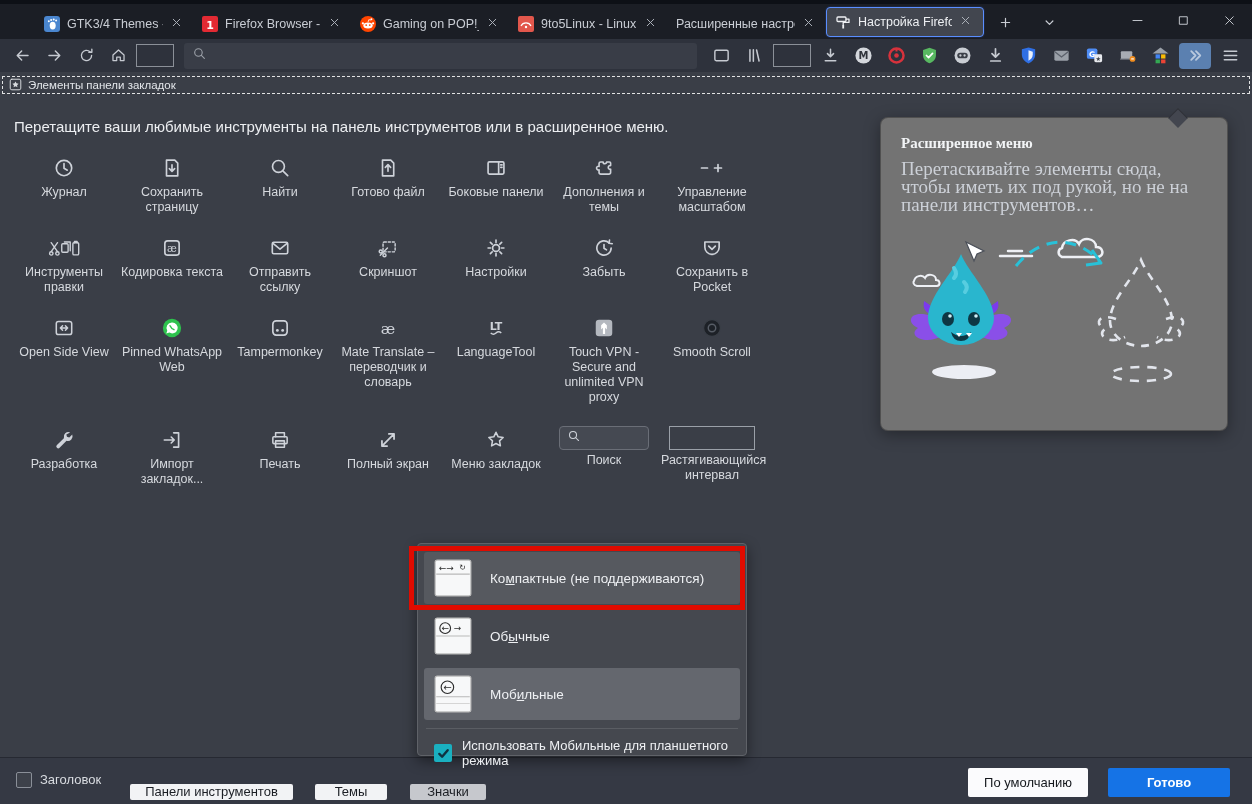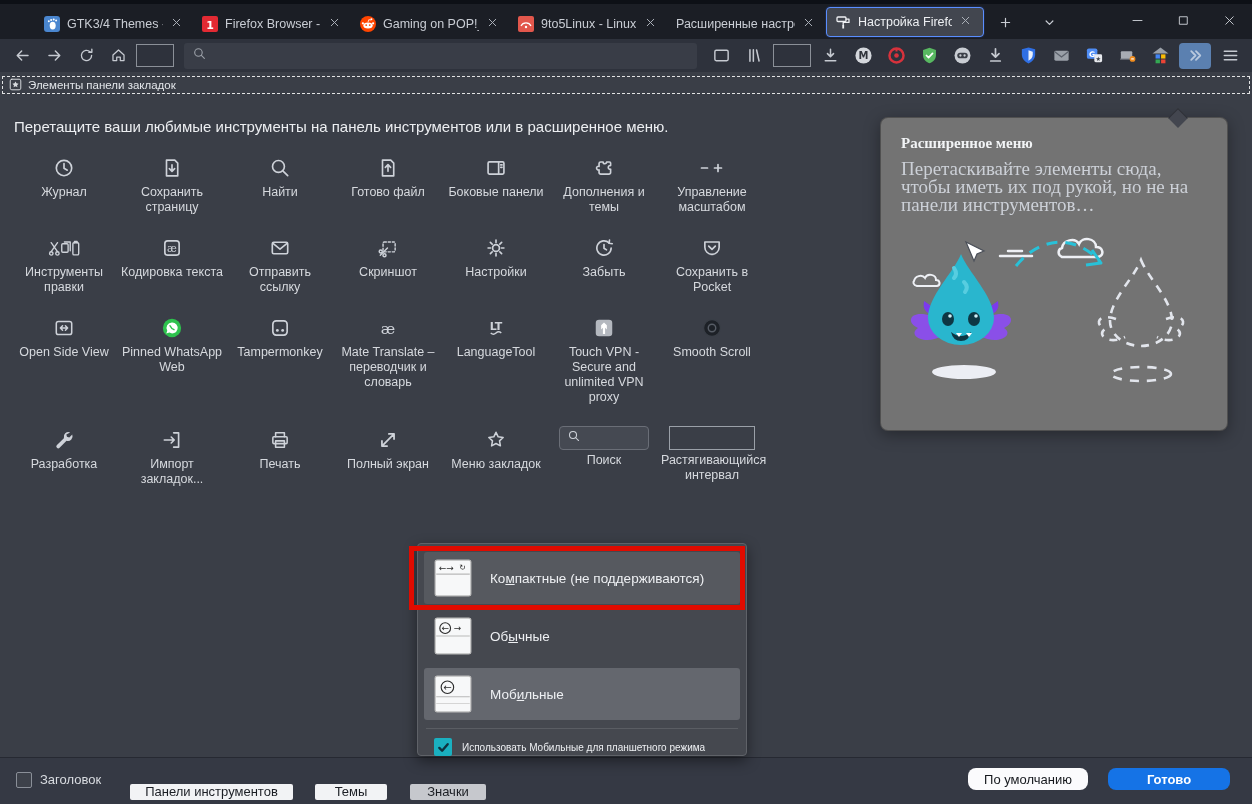--- a/index.html
+++ b/index.html
@@ -66,35 +66,35 @@
   .density-menu { position:absolute; left:417px; top:471px; width:330px; height:213px; background:#45484f;
     border:1px solid #5f6268; border-radius:4px; box-shadow:0 5px 14px rgba(0,0,0,.45); padding:8px 6px 0; z-index:5; }
   .menu-item { height:52px; display:flex; align-items:center; gap:18px; padding:0 10px; border-radius:3px;
     color:#eef0f3; font-size:13.5px; margin-bottom:6px; }
   .menu-item .mini { width:38px; height:38px; flex:none; }
   .menu-item .mini svg { width:38px; height:38px; display:block; }
   .menu-item.hover { background:#56595f; }
   .menu-item.selected { background:#64676e; }
   .menu-item u { text-decoration:underline; }
   .menu-sep { border-top:1px solid #5a5d63; margin:8px 2px 0; }
-  .menu-check-row { display:flex; align-items:center; gap:10px; padding:9px 10px; font-size:10px; color:#eef0f3; }
+  .menu-check-row { display:flex; align-items:center; gap:10px; padding:9px 10px; font-size:13px; color:#eef0f3; }
   .teal-check { width:18px; height:18px; border-radius:2px; background:#1ab0c0; display:flex; align-items:center; justify-content:center; flex:none; }
   .teal-check svg { width:13px; height:13px; }
   .annotation-box { position:absolute; left:409px; top:474px; width:336px; height:64px;
     border:5px solid #e00b00; z-index:6; pointer-events:none; }
 
   
   .footer { position:absolute; left:0; right:0; bottom:0; height:47px; background:#353944; border-top:1px solid #262932; }
   .footer-chk { position:absolute; left:16px; top:14px; display:flex; align-items:flex-start; gap:8px; color:#d9dce1; font-size:13px; }
   .chk-box { width:16px; height:16px; background:#3d414a; border:1px solid #8a8f98; border-radius:2px; }
   .dd { position:absolute; top:26px; height:16px; background:#f2f3f5; border-radius:2px; color:#1b1e24; font-size:13px;
     display:flex; align-items:center; justify-content:space-between; padding:0 9px;flex-direction:column; }
   .dd svg { width:12px; height:12px; color:#3a3d45; margin-left:8px; }
   .dd.pressed { background:#c6c8cd; }
-  .btn { position:absolute; top:10px; height:22px; border-radius:8px; font-size:13px; display:flex; align-items:center; justify-content:center; }
+  .btn { position:absolute; top:10px; height:29px; border-radius:2px; font-size:13px; display:flex; align-items:center; justify-content:center; }
   .btn.default { right:164px; width:120px; background:#fbfbfd; color:#15181d; }
   .btn.done { right:22px; width:122px; background:#1573e6; color:#fff; font-weight:bold; }
 </style>
 </head>
 <body>
 
 <div class="window">
   <div class="top-edge"></div>
 
   <div class="tabbar">

